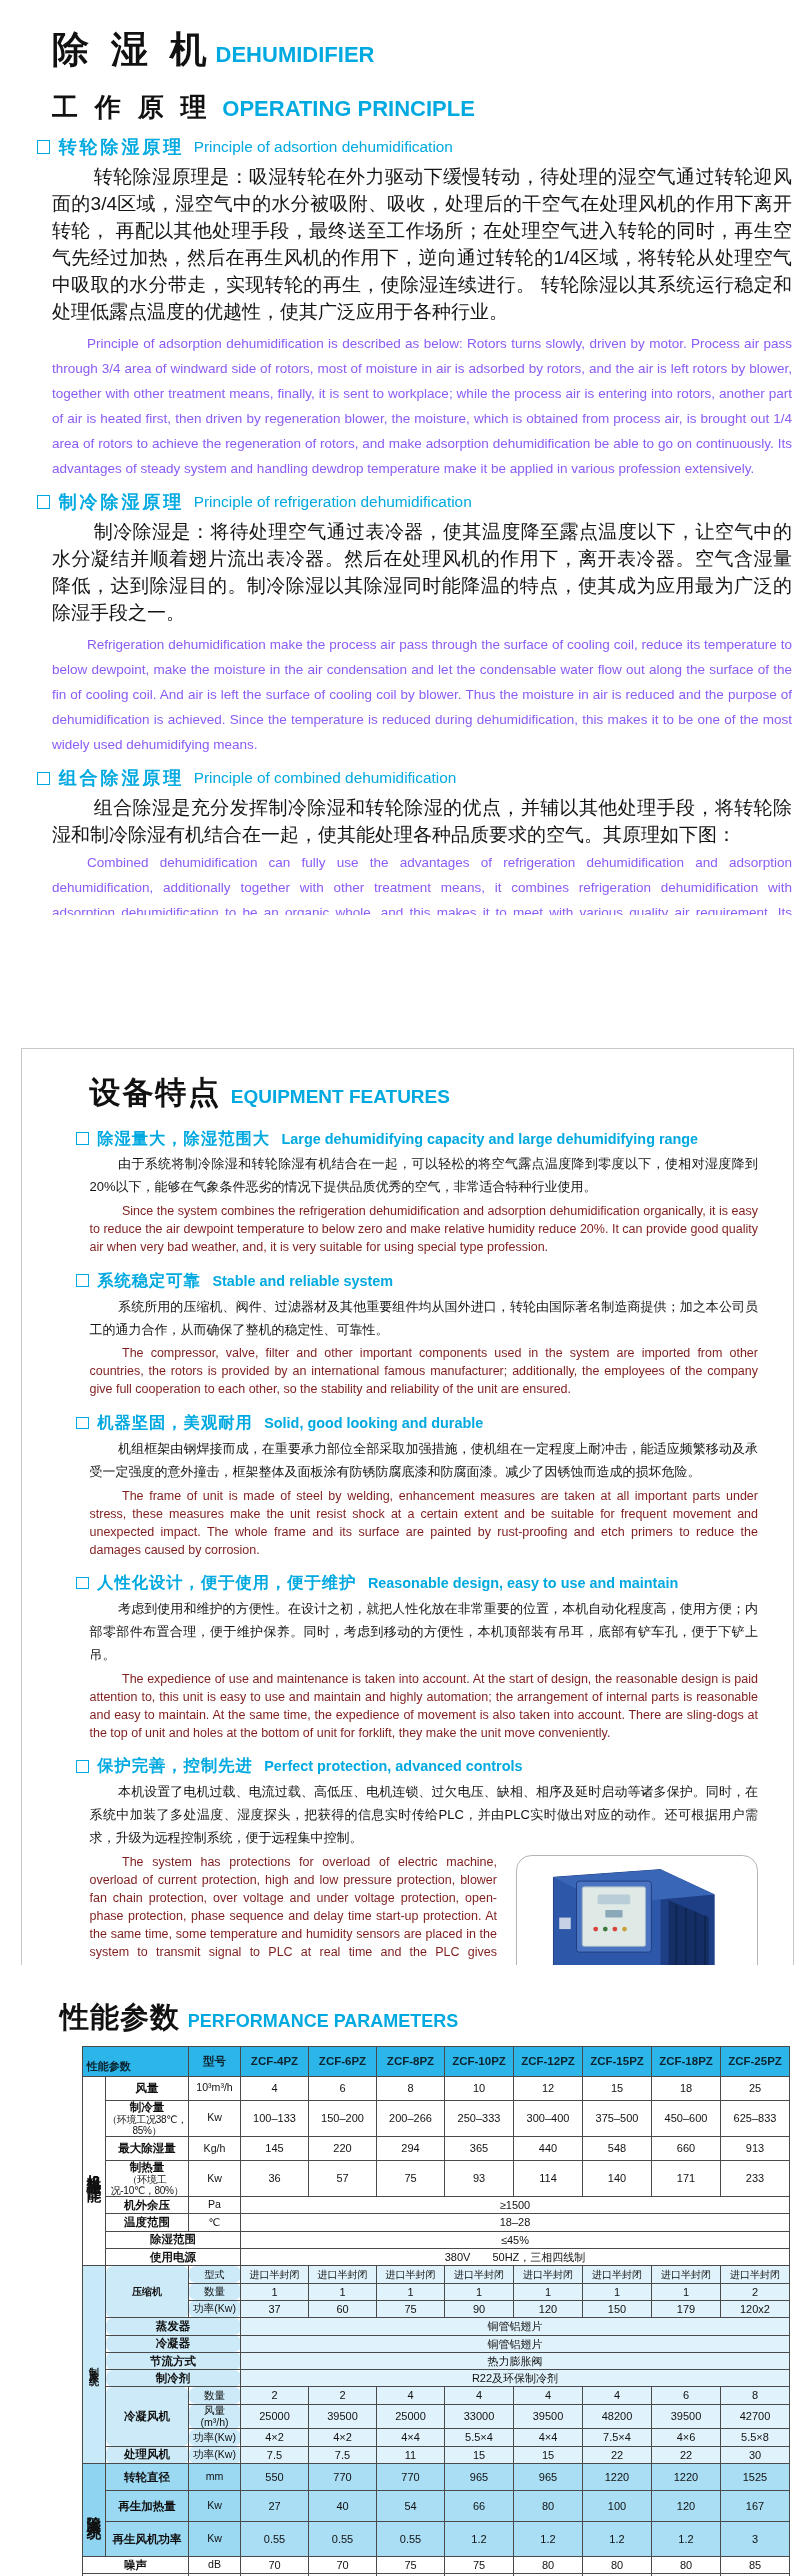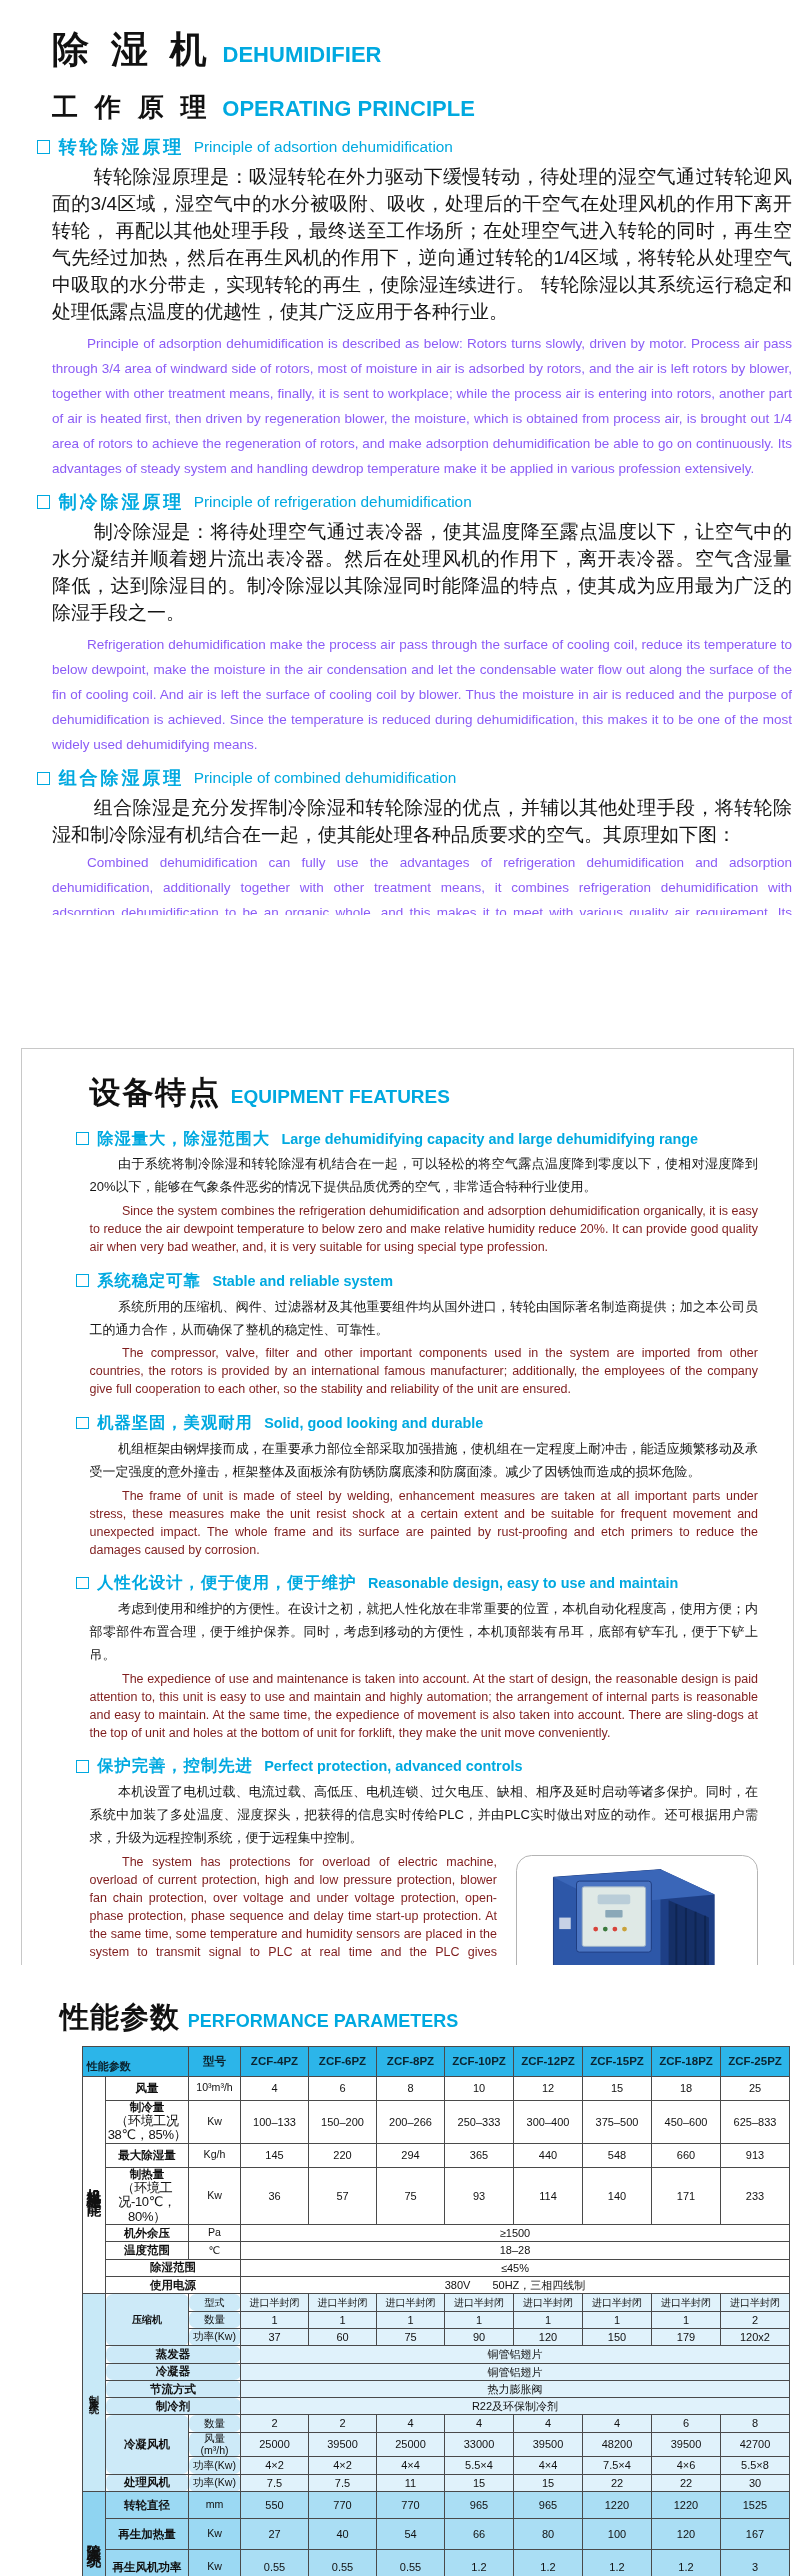--- a/index.html
+++ b/index.html
@@ -6,21 +6,21 @@
   body{
     width:797px;height:2576px;position:relative;background:#ffffff;
     font-family:"Liberation Sans","DejaVu Sans",sans-serif;color:#1b1b1b;
     overflow:hidden;
   }
   .sec{position:absolute;left:0;width:797px;overflow:hidden;}
   #sec-principle{top:0;height:915px;padding:0;}
   .inner{padding:25px 5.8px 0 52px;width:740px;}
   .main-title{display:flex;align-items:baseline;}
   .main-title .cn{font-size:37px;font-weight:bold;letter-spacing:5.8px;color:#111;}
-  .main-title .en{font-size:22px;font-weight:bold;color:#00a9e0;margin-left:10px;letter-spacing:0px;}
+  .main-title .en{font-size:22px;font-weight:bold;color:#00a9e0;margin-left:3px;letter-spacing:0px;}
   .sec-title{display:flex;align-items:baseline;margin-top:15.4px;}
   .sec-title .cn{font-size:26px;font-weight:bold;letter-spacing:4.8px;color:#111;}
   .sec-title .en{font-size:22px;font-weight:bold;color:#00a9e0;margin-left:11px;}
   .sub-head{display:flex;align-items:center;margin:9.6px 0 3.8px -15.4px;}
   .sq{width:11.5px;height:11.5px;border:1.9px solid #00a9e0;display:inline-block;margin-right:8.6px;flex:none;}
   .sub-head .cn{font-size:18px;font-weight:bold;color:#00a9e0;letter-spacing:2.9px;}
   .sub-head .en{font-size:15.4px;font-weight:normal;color:#00a9e0;margin-left:9.6px;}
   .p-cn{font-size:19px;line-height:27px;text-align:justify;text-indent:2.2em;margin:3.8px 0 5.8px 0;color:#141414;}
   .p-en{font-size:13.5px;line-height:25px;text-align:justify;text-indent:2.6em;margin:5.8px 0 9.6px 0;color:#8b5cf6;}
   
@@ -43,21 +43,21 @@
   .params-title .en{font-size:18px;font-weight:bold;color:#00a9e0;margin-left:7.7px;}
   table.pt{border-collapse:collapse;table-layout:fixed;width:708px;margin-left:82px;border:1.9px solid #2b2b2b;font-size:11px;}
   table.pt td{border:1px solid #4a4a4a;text-align:center;vertical-align:middle;padding:0 1px;height:16.3px;line-height:1.12;color:#111;background:#fff;}
   tr.model-row td{background:#2cb5e9;font-weight:bold;font-size:11.5px;height:29px;color:#0b2430;}
   td.corner{position:relative;background:
       linear-gradient(to top right,rgba(0,0,0,0) calc(50% - 0.7px),#23505f calc(50% - 0.7px),#23505f calc(50% + 0.7px),rgba(0,0,0,0) calc(50% + 0.7px)),#2cb5e9;}
   td.corner span{position:absolute;left:3.8px;bottom:2.9px;font-size:11px;font-weight:bold;}
   td.glabel{writing-mode:vertical-rl;text-orientation:upright;letter-spacing:2.9px;font-size:14.4px;font-weight:bold;padding:1.9px 0;}
   td.rlabel{font-weight:bold;font-size:11.5px;}
   td.unit{font-size:10.6px;}
-  .lbl-sub{display:block;font-size:13px;font-weight:normal;letter-spacing:-0.3px;}
+  .lbl-sub{display:block;font-size:10px;font-weight:normal;letter-spacing:-0.3px;}
   tr.h24 td{height:23px;} tr.h30 td{height:33px;}
   tr.g2 td{background:#e0f2fb;} tr.g2 td.rlabel,tr.g2 td.unit{background:#cdeaf8;border-radius:7px;}
   td.g2head{background:#c8e9f7 !important;}
   tr.g3 td{background:#aadef4;} tr.g3 td.rlabel,tr.g3 td.unit{background:#9bd9f3;}
   td.g3head{background:#8fd4f1 !important;}
   tr.g3 td{height:26px;} tr.g3r2 td{height:30px;} tr.g3r3 td{height:34px;}
   tr.smallcells td{font-size:10px;}
   svg text{font-family:"Liberation Sans","DejaVu Sans",sans-serif;}
 </style>
 </head>

